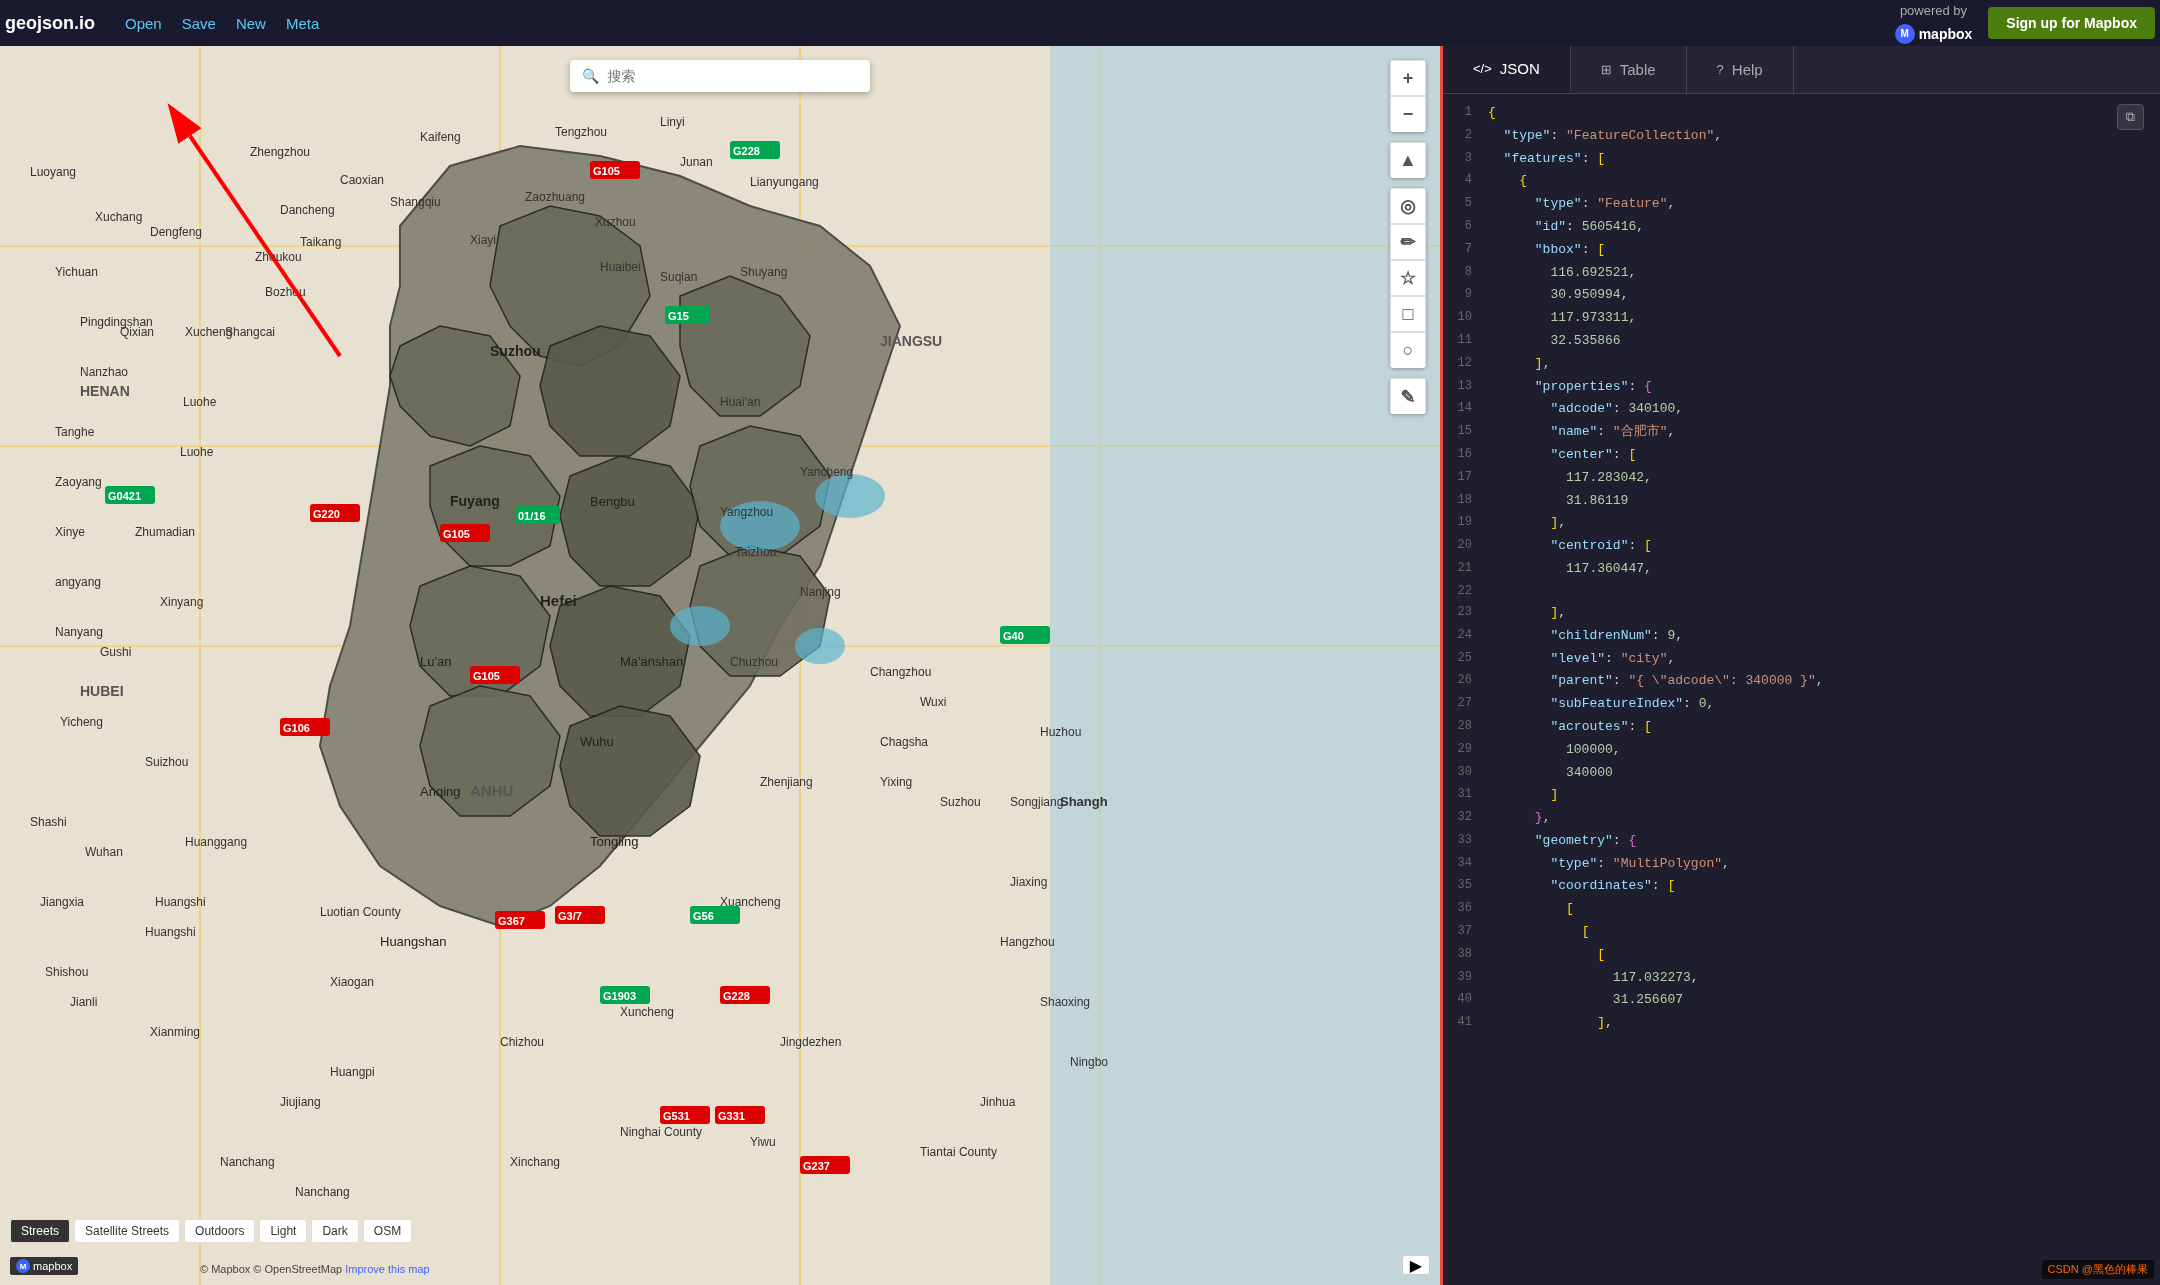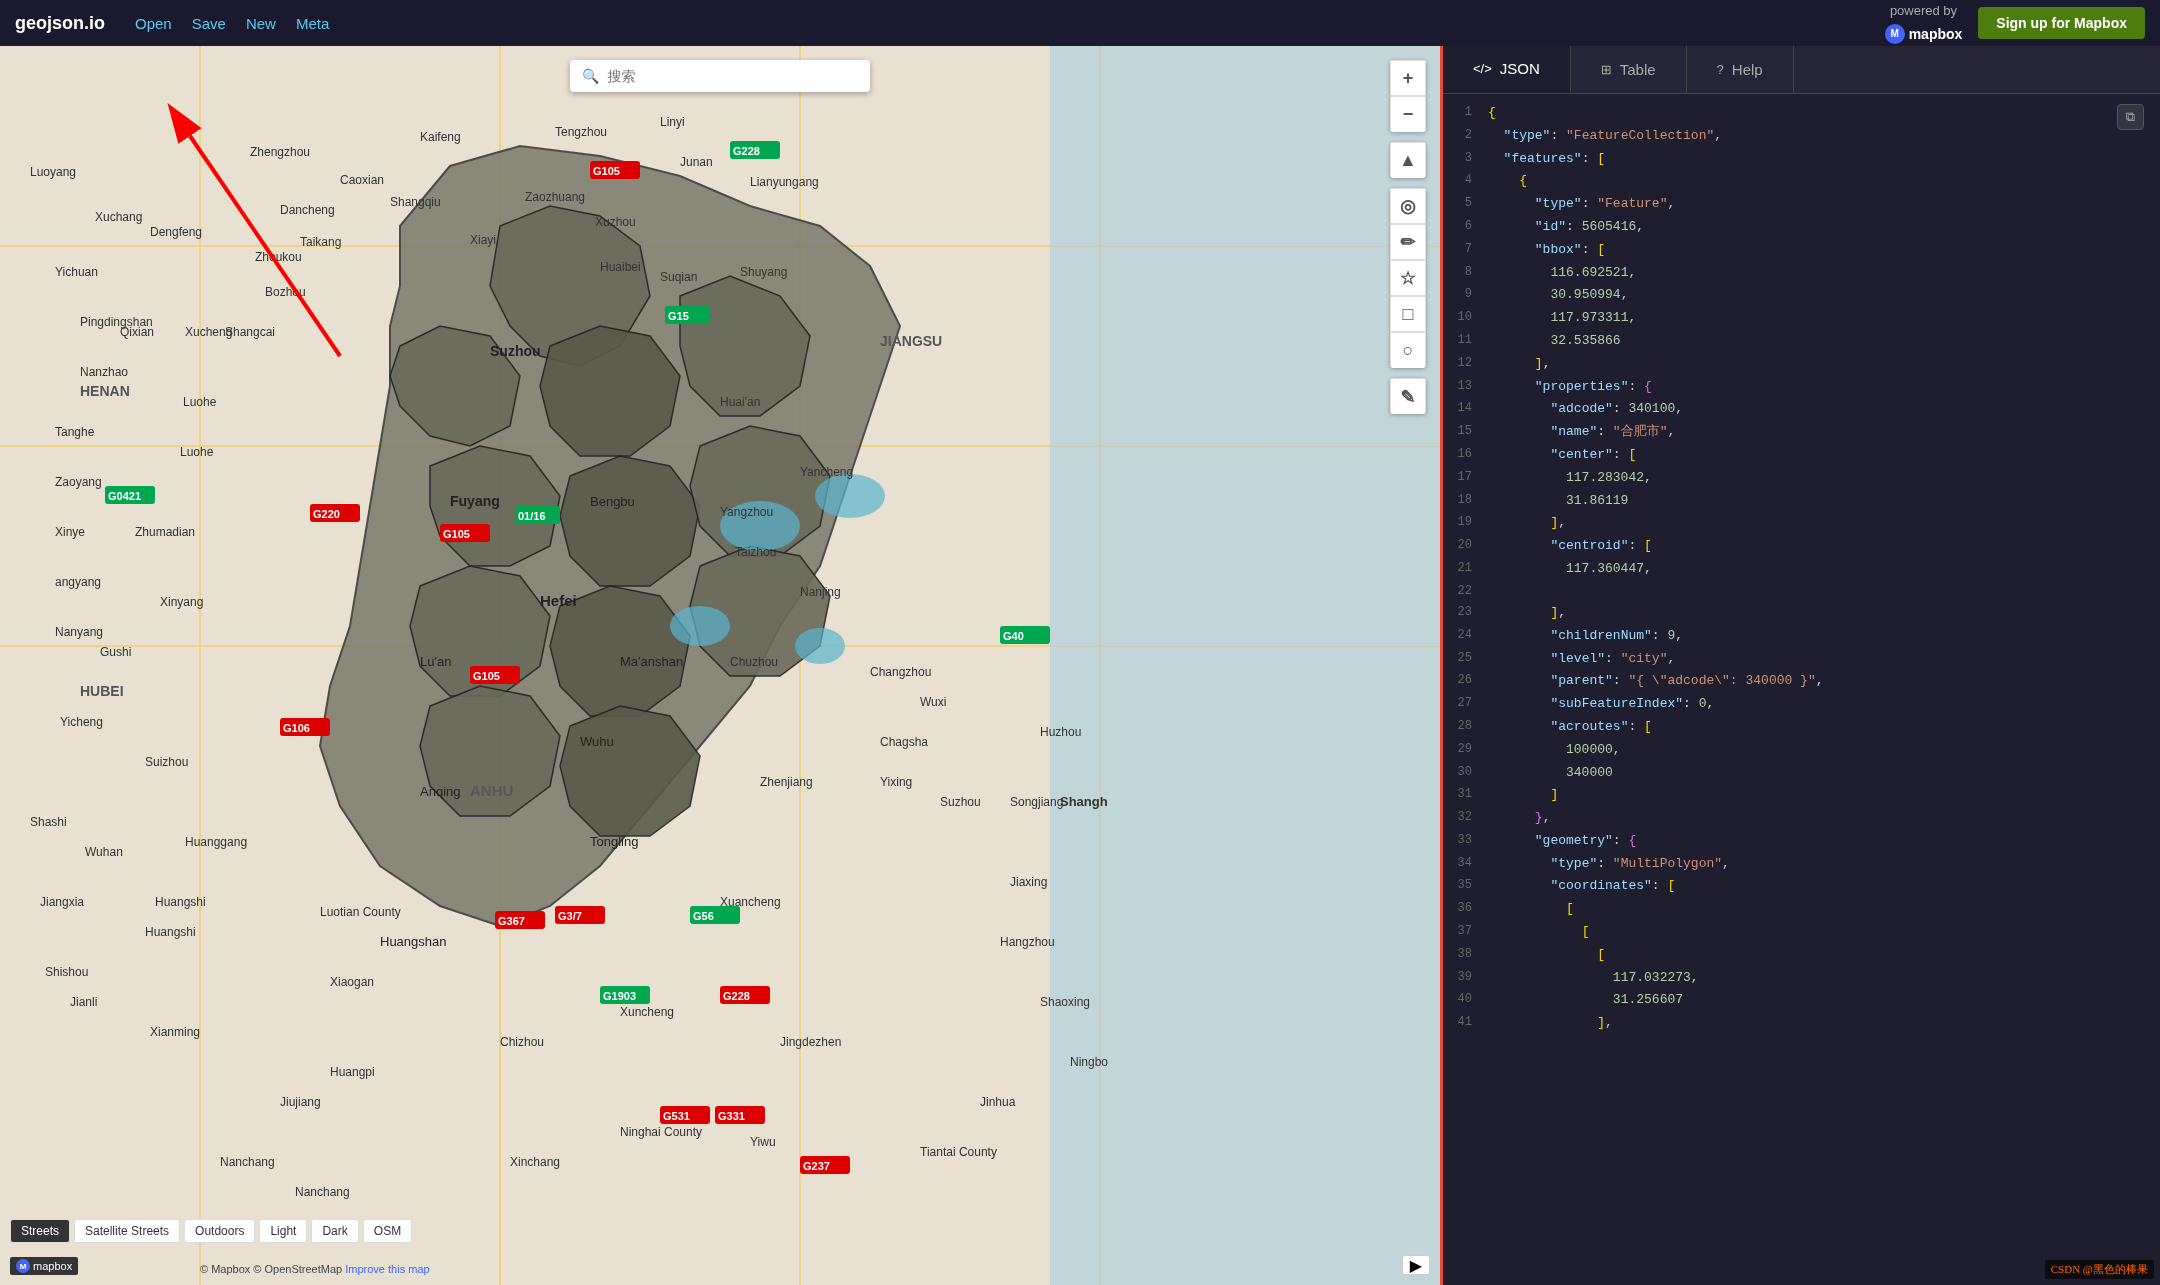--- a/index.html
+++ b/index.html
@@ -4,21 +4,21 @@
   <style>
     * { margin: 0; padding: 0; box-sizing: border-box; }
     body { font-family: Arial, sans-serif; width: 2160px; height: 1285px; overflow: hidden; background: #1a1a2e; }
 
     
     .header {
       display: flex;
       align-items: center;
       background: #1a1a2e;
       height: 46px;
-      padding: 0 15px;
+      padding: 0 5px;
       position: relative;
       z-index: 100;
     }
     .header-logo {
       color: #fff;
       font-size: 18px;
       font-weight: bold;
       margin-right: 30px;
     }
     .header-nav {
@@ -267,21 +267,20 @@
     
     .csdn-watermark {
       position: absolute;
       bottom: 6px;
       right: 6px;
       background: rgba(0,0,0,0.6);
       color: #ff6600;
       font-size: 11px;
       padding: 2px 6px;
       border-radius: 2px;
-      font-family: Liberation Serif, serif;
     }
 
     
     .code-editor::-webkit-scrollbar { width: 8px; }
     .code-editor::-webkit-scrollbar-track { background: #1e1e2e; }
     .code-editor::-webkit-scrollbar-thumb { background: #555; border-radius: 4px; }
   </style>
 </head>
 <body>
 

